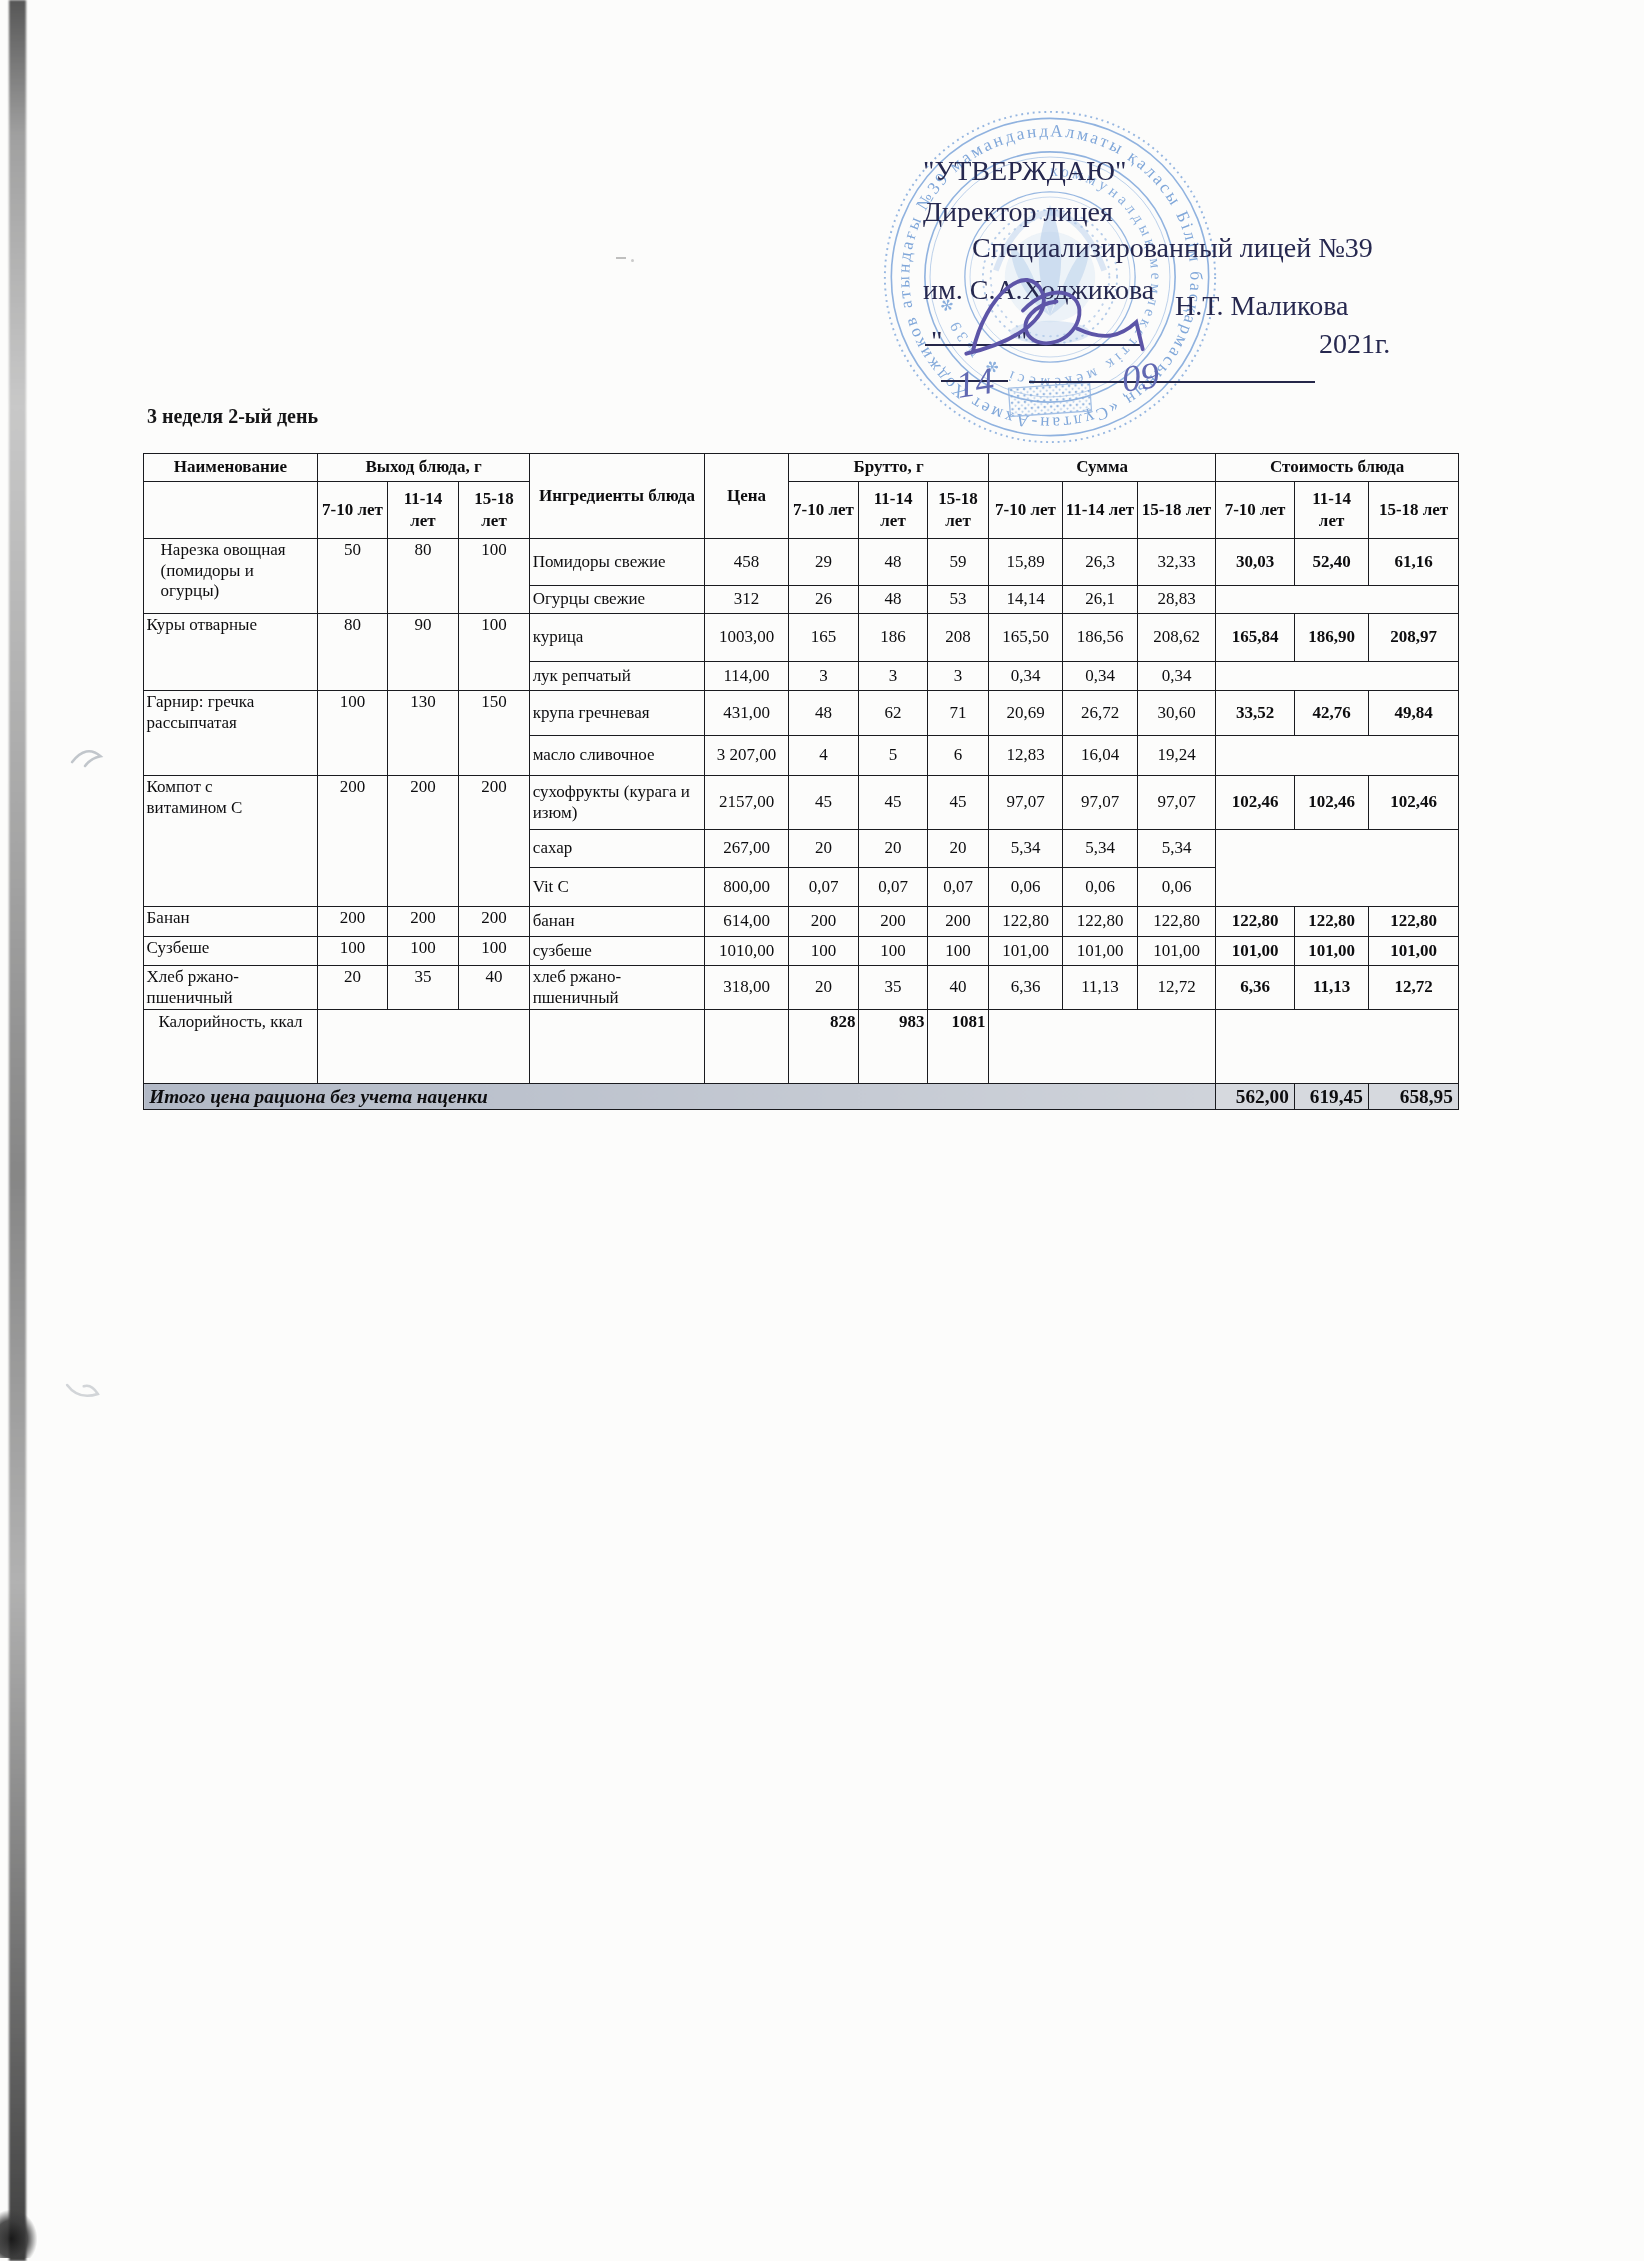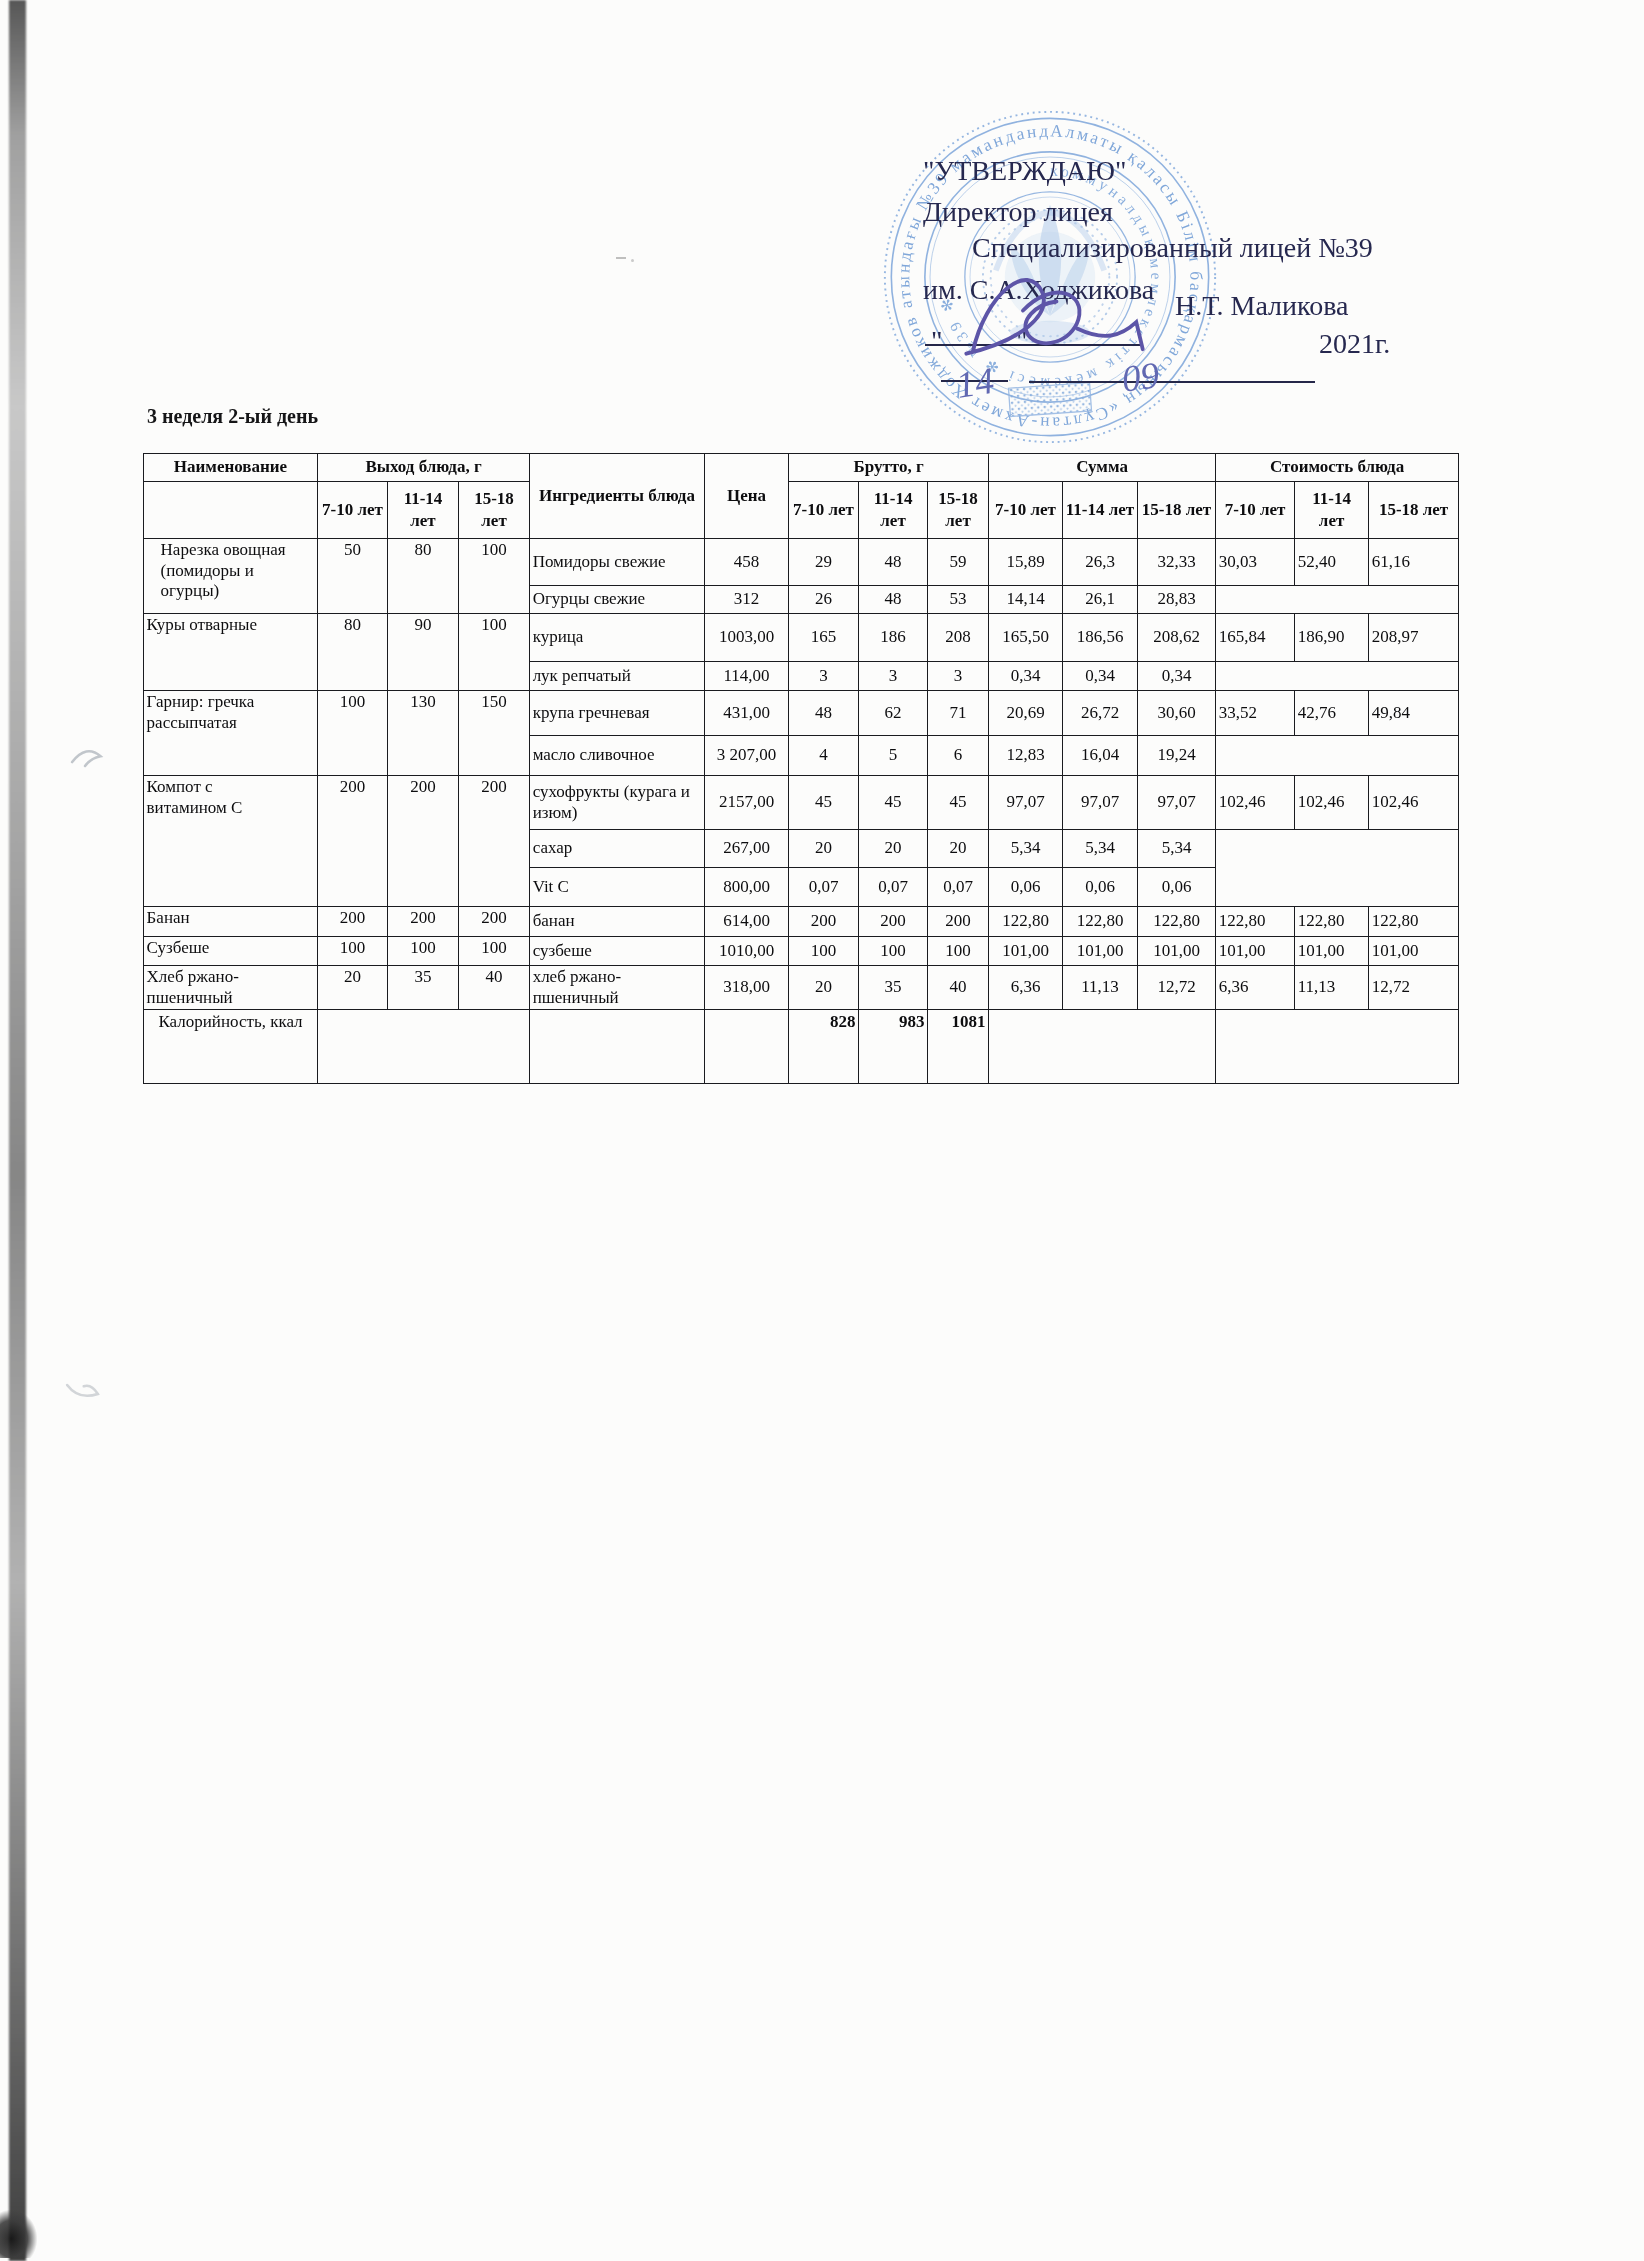--- a/index.html
+++ b/index.html
@@ -26,21 +26,21 @@
 
   
   table.menu{position:absolute;left:143px;top:453px;border-collapse:collapse;table-layout:fixed;
     width:1315px;border:1.9px solid #1a1b1f;font-size:17px;line-height:1.2;}
   table.menu th,table.menu td{border:1.3px solid #1a1b1f;padding:1.3px 2.6px;overflow:hidden;}
   table.menu th{font-weight:bold;text-align:center;vertical-align:middle;line-height:1.3;}
   td.namec{vertical-align:top;text-align:left;padding:3.2px 5.2px;}
   td.yieldc{vertical-align:top;text-align:center;padding-top:4.5px;}
   td.ingc{vertical-align:middle;text-align:left;padding:1.9px 5.2px;}
   td.num{text-align:center;vertical-align:middle;white-space:nowrap;}
-  td.costc{vertical-align:middle;white-space:nowrap;}
+  td.costc{text-align:center;vertical-align:middle;white-space:nowrap;font-weight:bold;}
   tr.dish-top td,tr.dish-top th{border-top:1.9px solid #1a1b1f;}
   td.kcal-label{font-weight:normal;vertical-align:top;text-align:center;padding:3.9px 5.2px;}
   td.kcal-val{font-weight:bold;text-align:right;vertical-align:top;padding-top:5.2px;}
   .nw200{display:inline-block;max-width:132px;margin-left:14px;}
   .nw150{display:inline-block;max-width:98px;}
   .nowrap{white-space:nowrap;}
 
   
   table.totals{position:absolute;left:143px;top:1083px;border-collapse:collapse;table-layout:fixed;
     width:1315px;border:1.9px solid #1a1b1f;font-size:19.3px;}
@@ -371,17 +371,23 @@
     </table>
 
   <table class="totals">
     <colgroup>
       <col style="width:1072px">
         <col style="width:79px">
         <col style="width:74px">
         <col style="width:90px">
     </colgroup>
     <tbody>
+        <tr style="height:26.4px">
+      <td class="tot-label">Итого цена рациона без учета наценки</td>
+      <td class="tot-val">562,00</td>
+      <td class="tot-val">619,45</td>
+      <td class="tot-val">658,95</td>
+    </tr>
   </tbody>
     </table>
 
 </div>
 
 
 </body></html>

